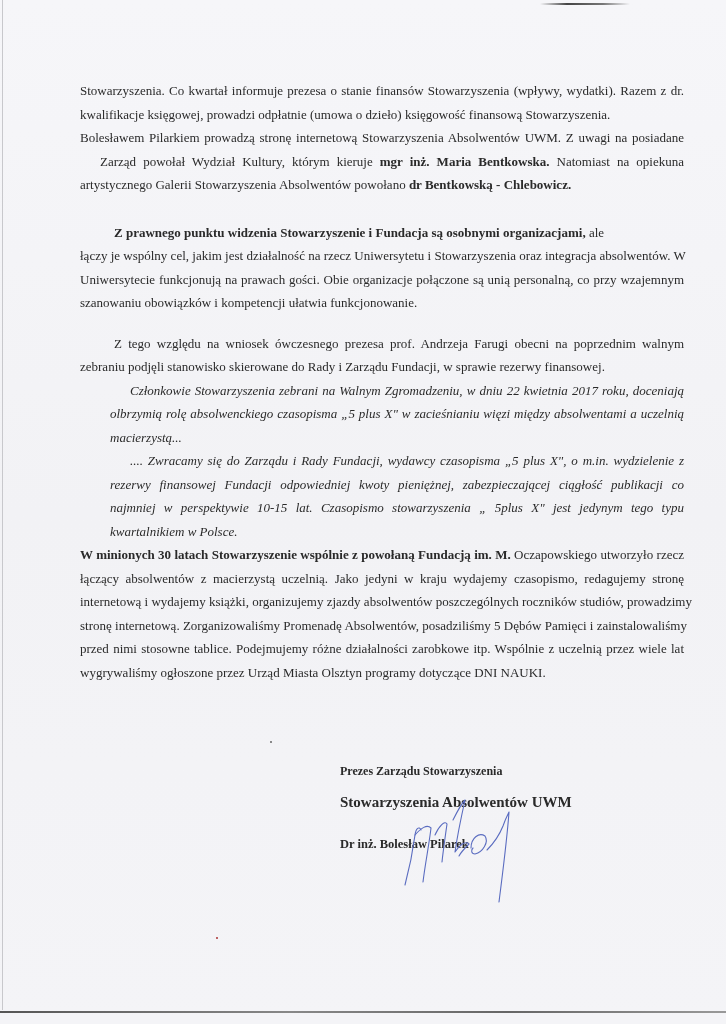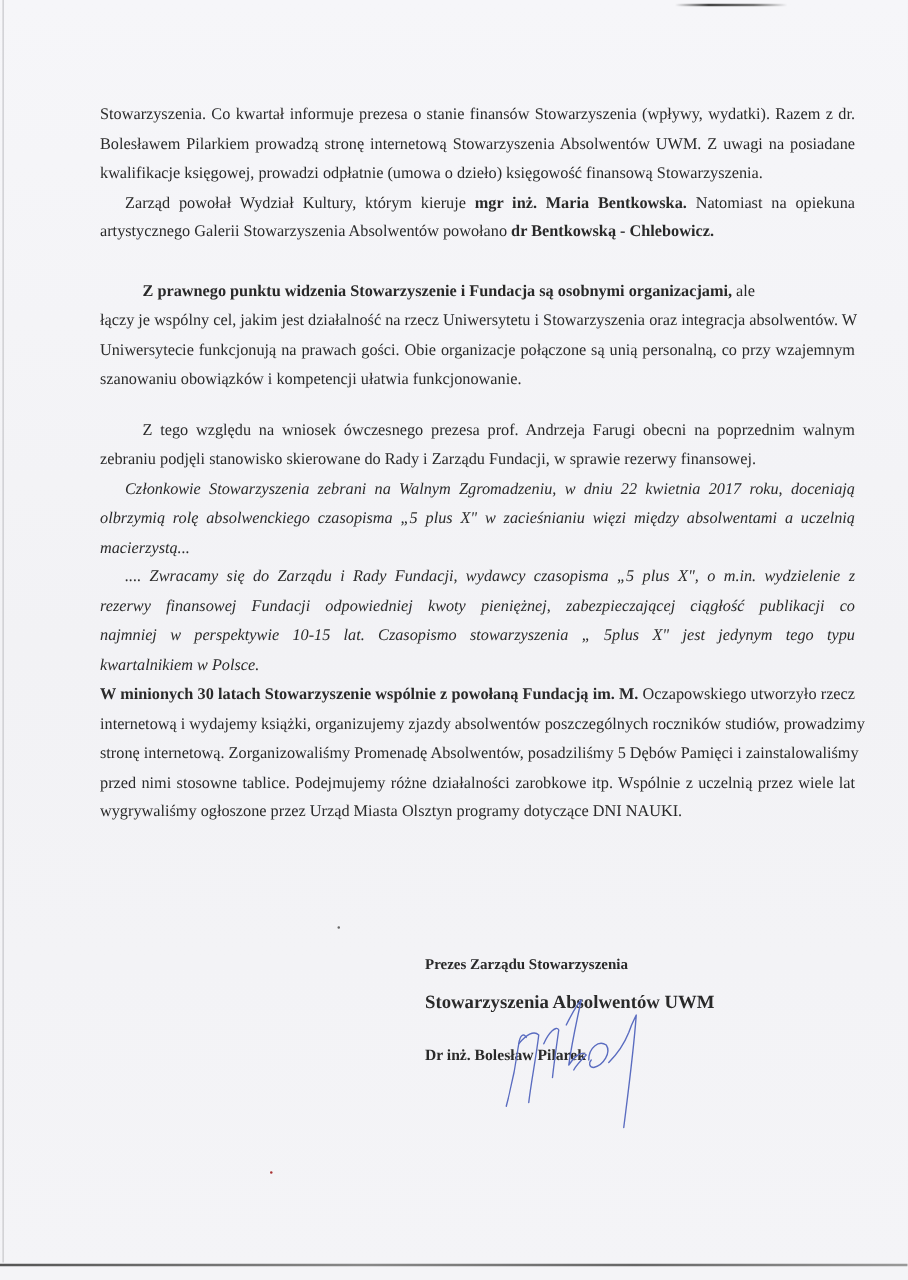--- a/index.html
+++ b/index.html
@@ -21,43 +21,43 @@
     .body-text {
       position: absolute; left: 80px; top: 79px; width: 604px;
       font-size: 13px; line-height: 23.5px;
     }
     .line { display: block; white-space: nowrap; text-align: justify; text-align-last: justify; height: 23.5px; }
     .line.last { text-align-last: left; }
     .indent1 { padding-left: 20px; }
     .indent3 { padding-left: 34px; margin-top: 17px; }
     .gap { height: 7px; }
     .b { font-weight: bold; }
-    .i { font-style: italic; }
+    .i { font-style: italic; margin-left: 30px; }
 
     .sig-block { position: absolute; left: 340px; top: 764px; font-weight: bold; }
     .sig-title1 { position: absolute; left: 0; top: 0; font-size: 12px; white-space: nowrap; }
     .sig-title2 { position: absolute; left: 0; top: 30px; font-size: 15px; white-space: nowrap; }
     .sig-name { position: absolute; left: 0; top: 73px; font-size: 12.5px; white-space: nowrap; }
     .signature { position: absolute; left: 395px; top: 790px; width: 140px; height: 120px; }
 
     .dot { position: absolute; width: 2px; height: 2px; border-radius: 1px; background: #666; }
   </style>
 </head>
 <body>
 
 <div class="page">
   <div class="edge-left"></div>
   <div class="edge-top"></div>
   <div class="edge-bottom"></div>
 
   <div class="body-text">
 
     <span class="line">Stowarzyszenia. Co kwartał informuje prezesa o stanie finansów Stowarzyszenia (wpływy, wydatki). Razem z dr.</span>
+    <span class="line last">kwalifikacje księgowej, prowadzi odpłatnie (umowa o dzieło) księgowość finansową Stowarzyszenia.</span>
     <span class="line">Bolesławem Pilarkiem prowadzą stronę internetową Stowarzyszenia Absolwentów UWM. Z uwagi na posiadane</span>
-    <span class="line last">kwalifikacje księgowej, prowadzi odpłatnie (umowa o dzieło) księgowość finansową Stowarzyszenia.</span>
 
     <span class="line indent1"><span>Zarząd powołał Wydział Kultury, którym kieruje </span><span class="b">mgr inż. Maria Bentkowska.</span><span> Natomiast na opiekuna</span></span>
     <span class="line last"><span>artystycznego Galerii Stowarzyszenia Absolwentów powołano </span><span class="b">dr Bentkowską - Chlebowicz.</span></span>
 
     <div class="gap"></div>
 
     <span class="line last indent3"><span class="b">Z prawnego punktu widzenia Stowarzyszenie i Fundacja są osobnymi organizacjami,</span><span> ale</span></span>
     <span class="line">łączy je wspólny cel, jakim jest działalność na rzecz Uniwersytetu i Stowarzyszenia oraz integracja absolwentów. W</span>
     <span class="line">Uniwersytecie funkcjonują na prawach gości. Obie organizacje połączone są unią personalną, co przy wzajemnym</span>
     <span class="line last">szanowaniu obowiązków i kompetencji ułatwia funkcjonowanie.</span>
@@ -67,20 +67,21 @@
 
     <span class="line i indent1">Członkowie Stowarzyszenia zebrani na Walnym Zgromadzeniu, w dniu 22 kwietnia 2017 roku, doceniają</span>
     <span class="line i">olbrzymią rolę absolwenckiego czasopisma „5 plus X" w zacieśnianiu więzi między absolwentami a uczelnią</span>
     <span class="line last i">macierzystą...</span>
     <span class="line i indent1">.... Zwracamy się do Zarządu i Rady Fundacji, wydawcy czasopisma „5 plus X", o m.in. wydzielenie z</span>
     <span class="line i">rezerwy finansowej Fundacji odpowiedniej kwoty pieniężnej, zabezpieczającej ciągłość publikacji co</span>
     <span class="line i">najmniej w perspektywie 10-15 lat. Czasopismo stowarzyszenia „ 5plus X" jest jedynym tego typu</span>
     <span class="line last i">kwartalnikiem w Polsce.</span>
 
     <span class="line"><span class="b">W minionych 30 latach Stowarzyszenie wspólnie z powołaną Fundacją im. M.</span><span> Oczapowskiego utworzyło rzecz</span></span>
+    <span class="line">łączący absolwentów z macierzystą uczelnią. Jako jedyni w kraju wydajemy czasopismo, redagujemy stronę</span>
     <span class="line">internetową i wydajemy książki, organizujemy zjazdy absolwentów poszczególnych roczników studiów, prowadzimy</span>
     <span class="line">stronę internetową. Zorganizowaliśmy Promenadę Absolwentów, posadziliśmy 5 Dębów Pamięci i zainstalowaliśmy</span>
     <span class="line">przed nimi stosowne tablice. Podejmujemy różne działalności zarobkowe itp. Wspólnie z uczelnią przez wiele lat</span>
     <span class="line last">wygrywaliśmy ogłoszone przez Urząd Miasta Olsztyn programy dotyczące DNI NAUKI.</span>
   </div>
 
   <div class="sig-block">
     <div class="sig-title1">Prezes Zarządu Stowarzyszenia</div>
     <div class="sig-title2">Stowarzyszenia Absolwentów UWM</div>
     <div class="sig-name">Dr inż. Bolesław Pilarek</div>

